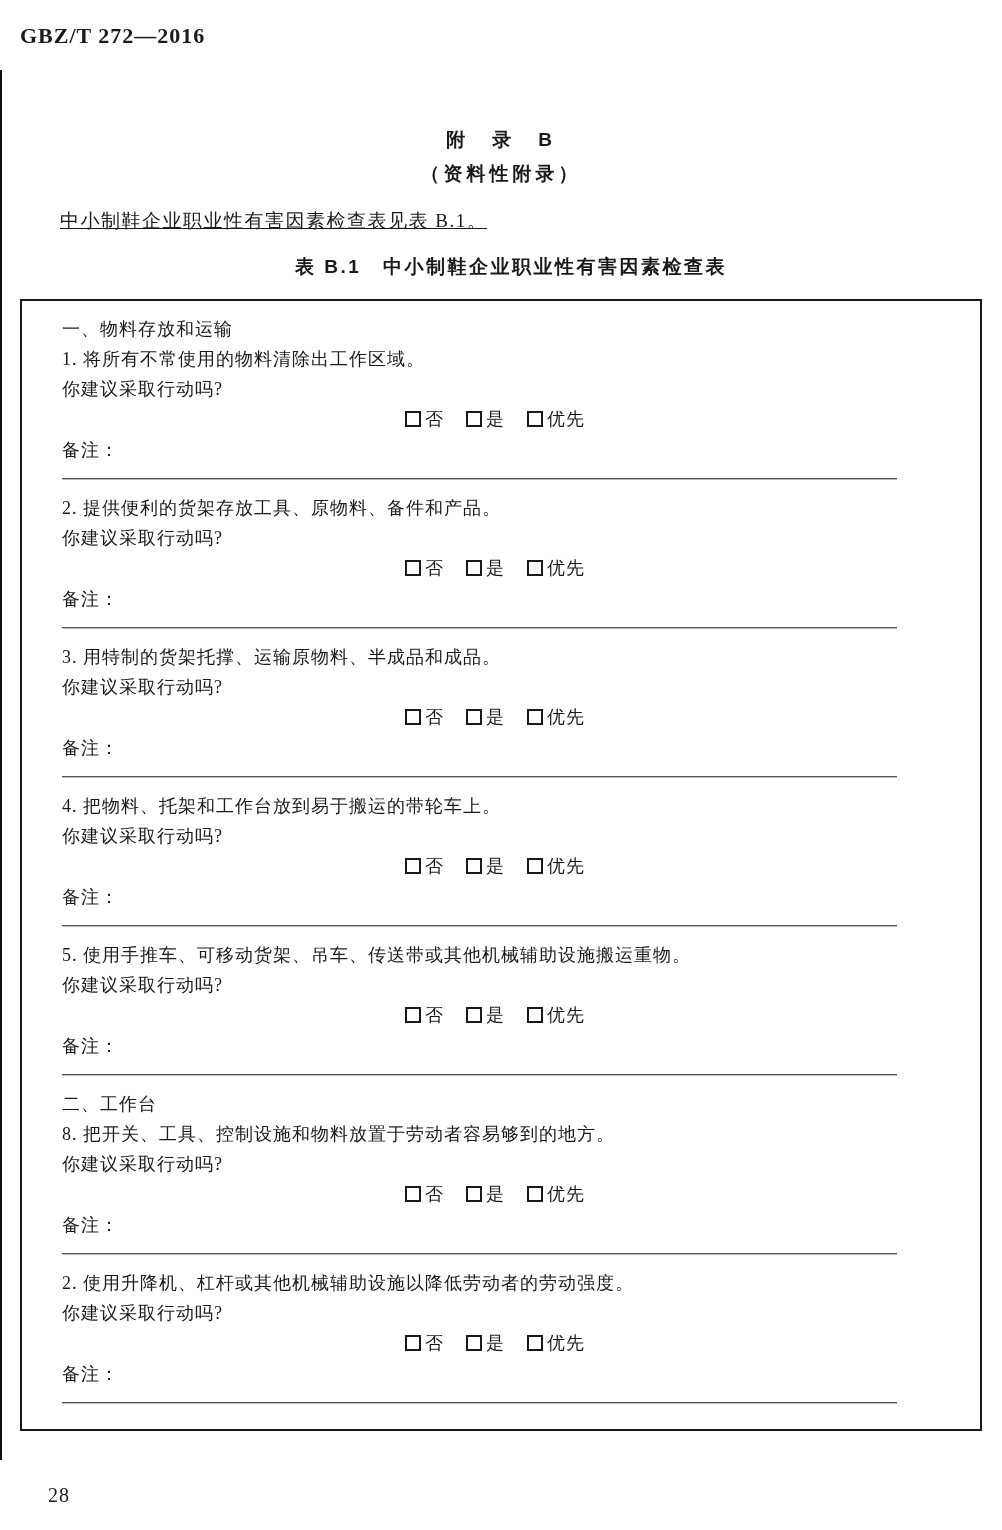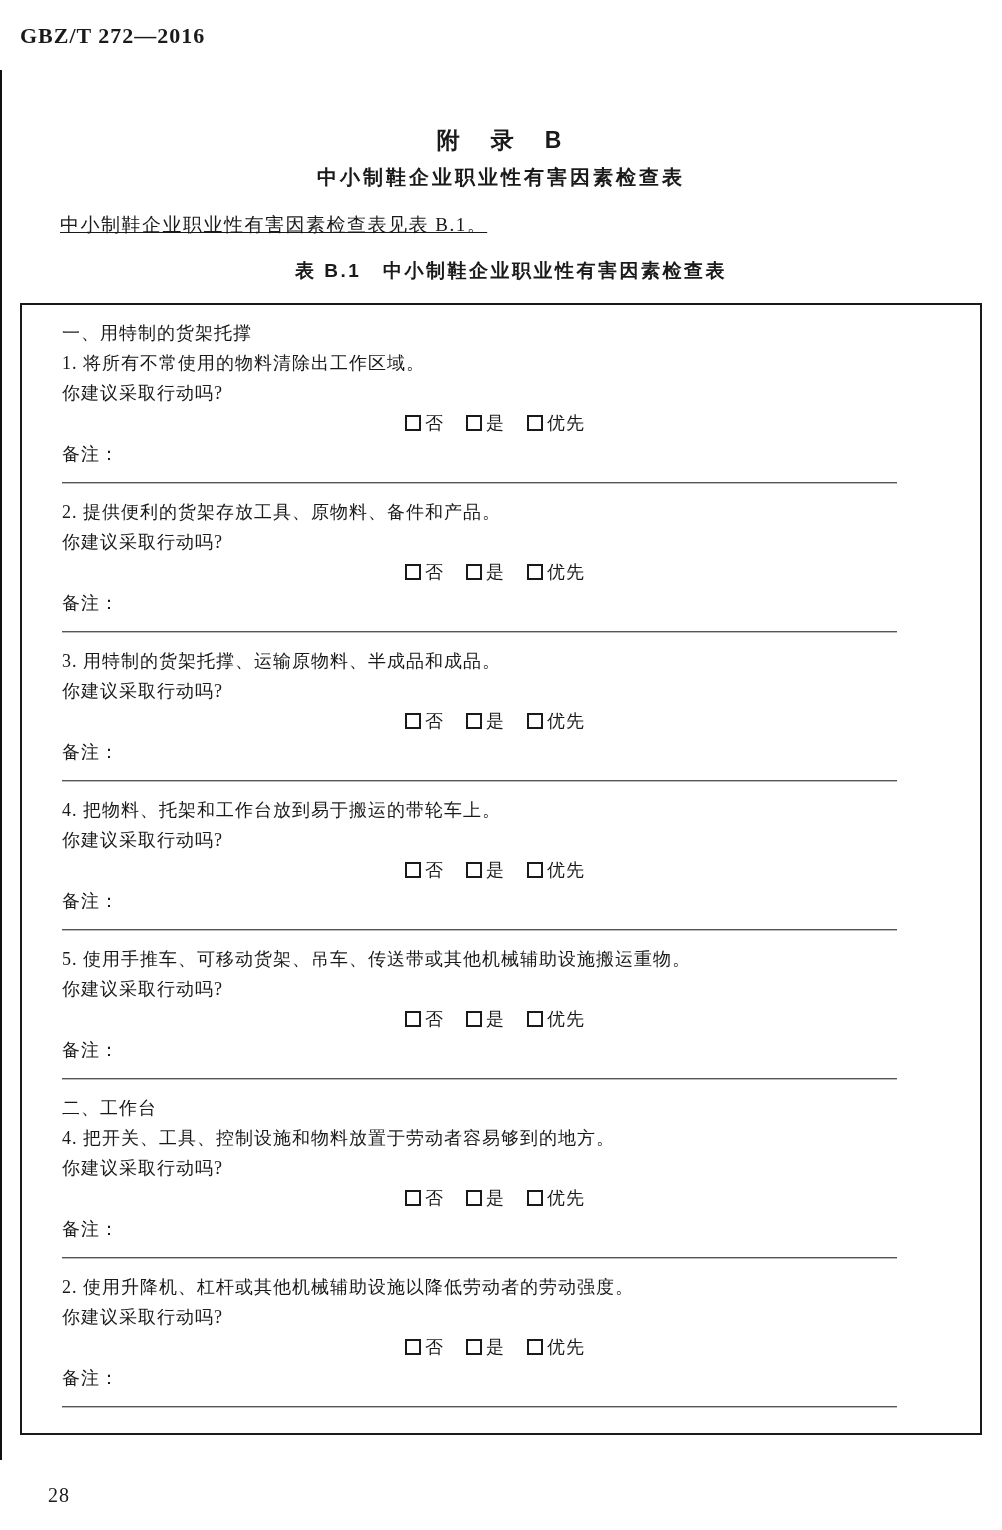--- a/index.html
+++ b/index.html
@@ -30,21 +30,21 @@
     font-size: 22px;
     letter-spacing: 1px;
     line-height: 28px;
   }
 
   .h-sans {
     font-family: "Liberation Sans", "DejaVu Sans", sans-serif;
     font-weight: bold;
     text-align: center;
   }
-  .appendix-title   { margin-top: 74px; font-size: 23px; letter-spacing: 4px; line-height: 32px; }
+  .appendix-title   { margin-top: 74px; font-size: 19px; letter-spacing: 4px; line-height: 32px; }
   .appendix-subtitle{ margin-top: 2px;  font-size: 19px; letter-spacing: 4px; line-height: 32px; }
   .appendix-name    { margin-top: 4px;  font-size: 20px; letter-spacing: 3px; line-height: 34px; }
 
   .intro {
     margin: 16px 0 0 60px;
     font-size: 19px;
     letter-spacing: 1.5px;
     line-height: 30px;
     text-decoration: underline;
   }
@@ -108,29 +108,29 @@
 <body>
 
 <div class="page">
 
   <div class="scan-edge"></div>
 
   <div class="doc-code">GBZ/T 272—2016</div>
 
   <div class="h-sans appendix-title">附　录　B</div>
 
+  <div class="h-sans appendix-subtitle">（资料性附录）</div>
 
-  <div class="h-sans appendix-name">中小制鞋企业职业性有害因素检查表</div>
 
   <p class="intro">中小制鞋企业职业性有害因素检查表见表 B.1。</p>
 
   <div class="h-sans table-caption">表 B.1　中小制鞋企业职业性有害因素检查表</div>
 
   <div class="checklist" id="checklist">
-      <div class="section-title">一、用特制的货架托撑</div>
+      <div class="section-title">一、物料存放和运输</div>
       <div class="item-block">
         <div class="line">1. 将所有不常使用的物料清除出工作区域。</div>
         <div class="line">你建议采取行动吗?</div>
         <div class="options-row"><span class="option"><span class="checkbox"></span><span>否</span></span><span class="option"><span class="checkbox"></span><span>是</span></span><span class="option"><span class="checkbox"></span><span>优先</span></span></div>
         <div class="line">备注：</div>
         <div class="separator"></div>
       </div>
       <div class="item-block">
         <div class="line">2. 提供便利的货架存放工具、原物料、备件和产品。</div>
         <div class="line">你建议采取行动吗?</div>
@@ -154,21 +154,21 @@
       </div>
       <div class="item-block">
         <div class="line">5. 使用手推车、可移动货架、吊车、传送带或其他机械辅助设施搬运重物。</div>
         <div class="line">你建议采取行动吗?</div>
         <div class="options-row"><span class="option"><span class="checkbox"></span><span>否</span></span><span class="option"><span class="checkbox"></span><span>是</span></span><span class="option"><span class="checkbox"></span><span>优先</span></span></div>
         <div class="line">备注：</div>
         <div class="separator"></div>
       </div>
       <div class="section-title">二、工作台</div>
       <div class="item-block">
-        <div class="line">4. 把开关、工具、控制设施和物料放置于劳动者容易够到的地方。</div>
+        <div class="line">8. 把开关、工具、控制设施和物料放置于劳动者容易够到的地方。</div>
         <div class="line">你建议采取行动吗?</div>
         <div class="options-row"><span class="option"><span class="checkbox"></span><span>否</span></span><span class="option"><span class="checkbox"></span><span>是</span></span><span class="option"><span class="checkbox"></span><span>优先</span></span></div>
         <div class="line">备注：</div>
         <div class="separator"></div>
       </div>
       <div class="item-block">
         <div class="line">2. 使用升降机、杠杆或其他机械辅助设施以降低劳动者的劳动强度。</div>
         <div class="line">你建议采取行动吗?</div>
         <div class="options-row"><span class="option"><span class="checkbox"></span><span>否</span></span><span class="option"><span class="checkbox"></span><span>是</span></span><span class="option"><span class="checkbox"></span><span>优先</span></span></div>
         <div class="line">备注：</div>

